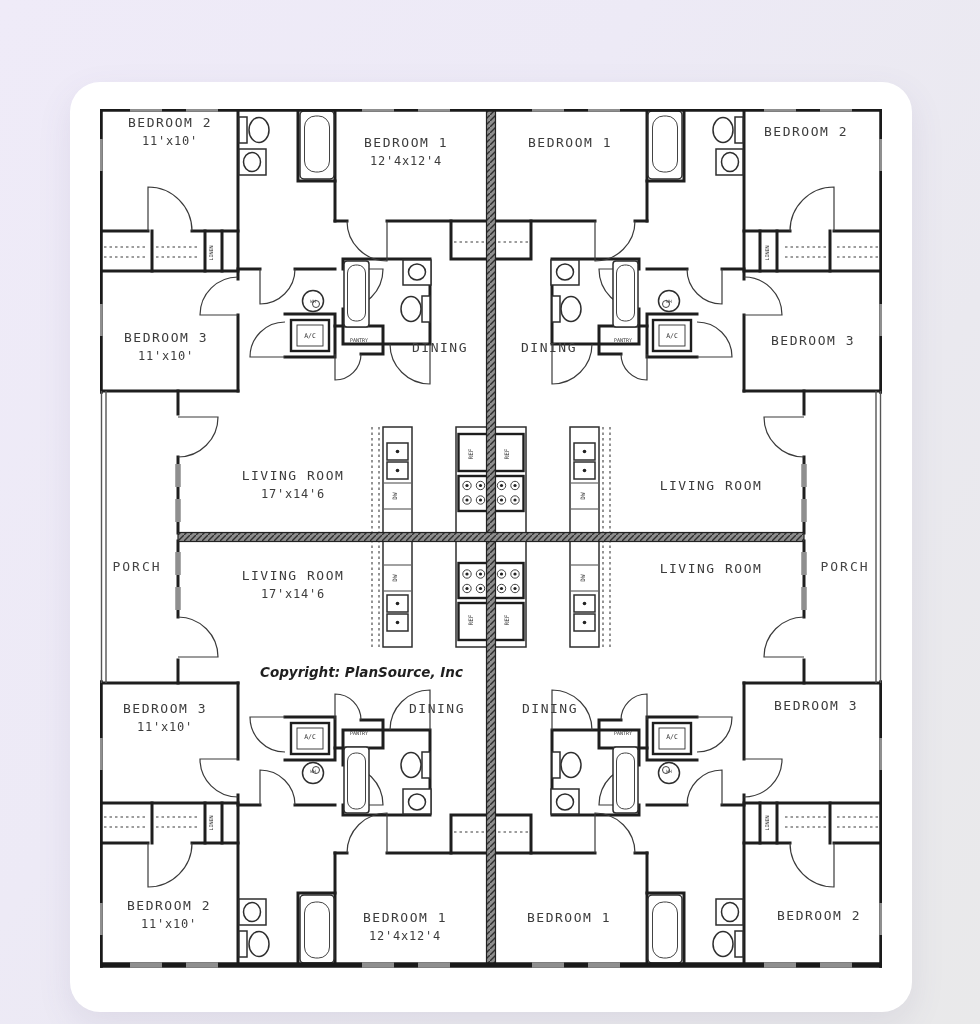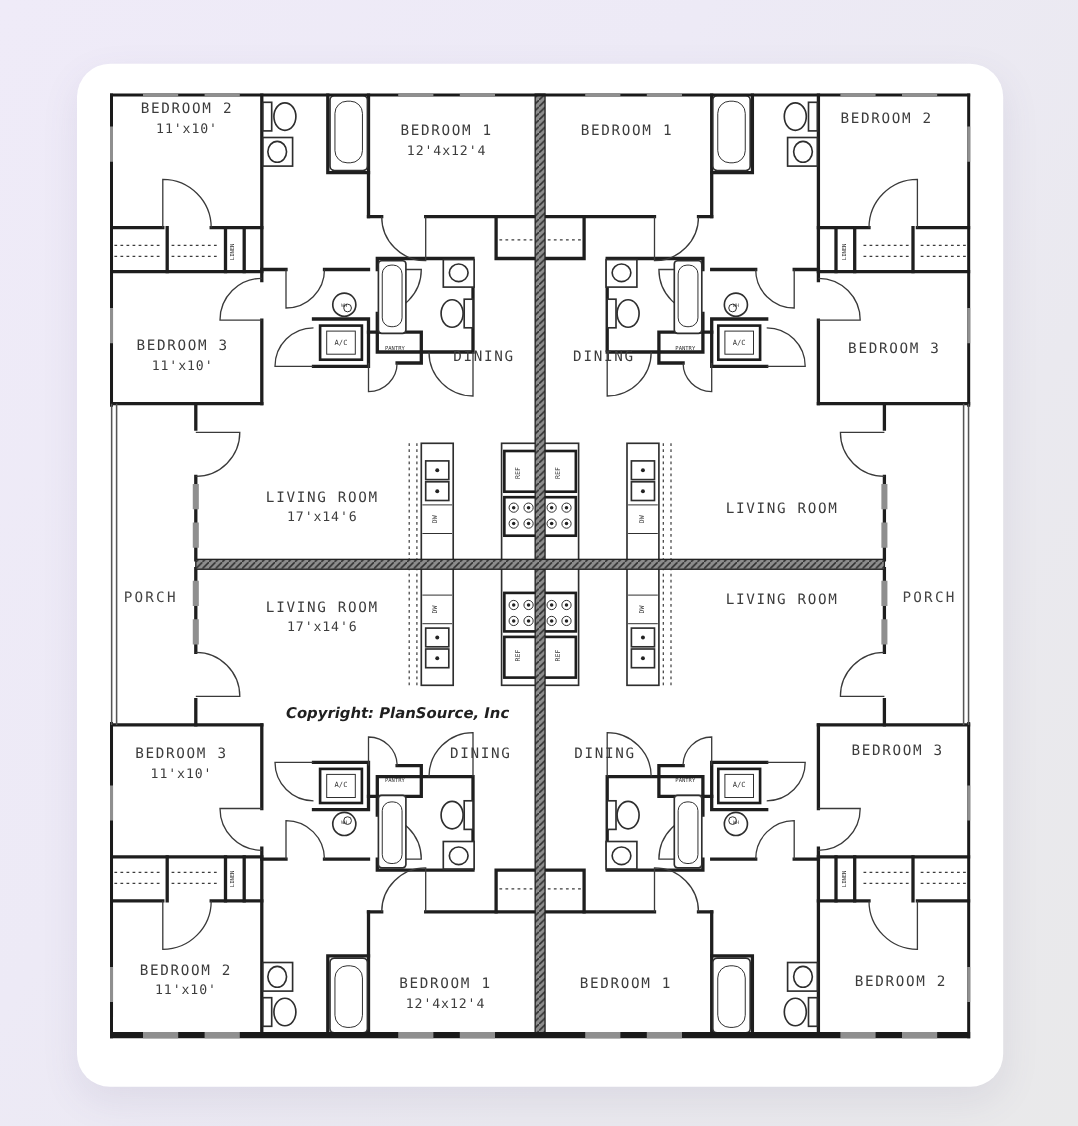--- a/index.html
+++ b/index.html
@@ -29,21 +29,21 @@
 
   .room-label{font-family:"DejaVu Sans Mono",monospace;font-size:13px;letter-spacing:1.5px;fill:#3c3c3c;text-anchor:middle;}
   .dims-label{font-family:"DejaVu Sans Mono",monospace;font-size:12px;letter-spacing:0.8px;fill:#3c3c3c;text-anchor:middle;}
   .porch-label{font-family:"DejaVu Sans Mono",monospace;font-size:13px;letter-spacing:2px;fill:#444;text-anchor:middle;}
   .small-label{font-family:"DejaVu Sans Mono",monospace;fill:#333;text-anchor:middle;}
   .copyright-label{font-family:"DejaVu Sans",sans-serif;font-size:13.5px;font-weight:bold;font-style:italic;fill:#1f1f1f;text-anchor:start;}
 </style>
 </head>
 <body>
 
-<div style="position:absolute;inset:0;">
+<div style="position:absolute;inset:0;margin-top:24px;">
   <div class="plan-card">
     <div class="plan-wrap">
       <svg width="782" height="860" viewBox="0 0 782 860">
         <defs>
           <pattern id="hatch" width="6" height="6" patternUnits="userSpaceOnUse">
             <rect width="6" height="6" fill="#8d8d8d"></rect>
             <path d="M0,6 L6,0" stroke="#2f2f2f" stroke-width="1.4"></path>
           </pattern>
 
           <g id="quadrant">

